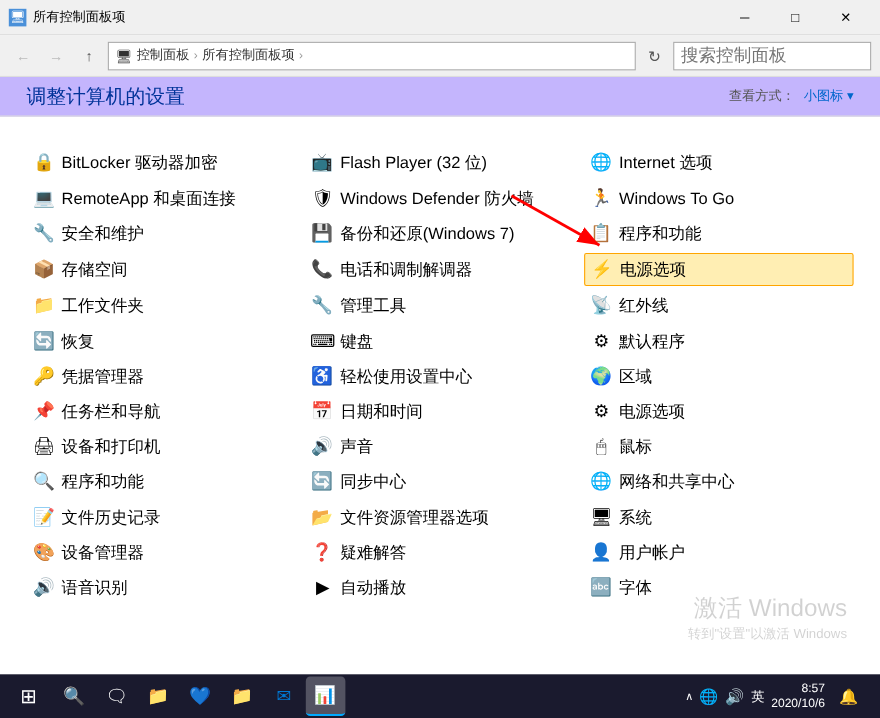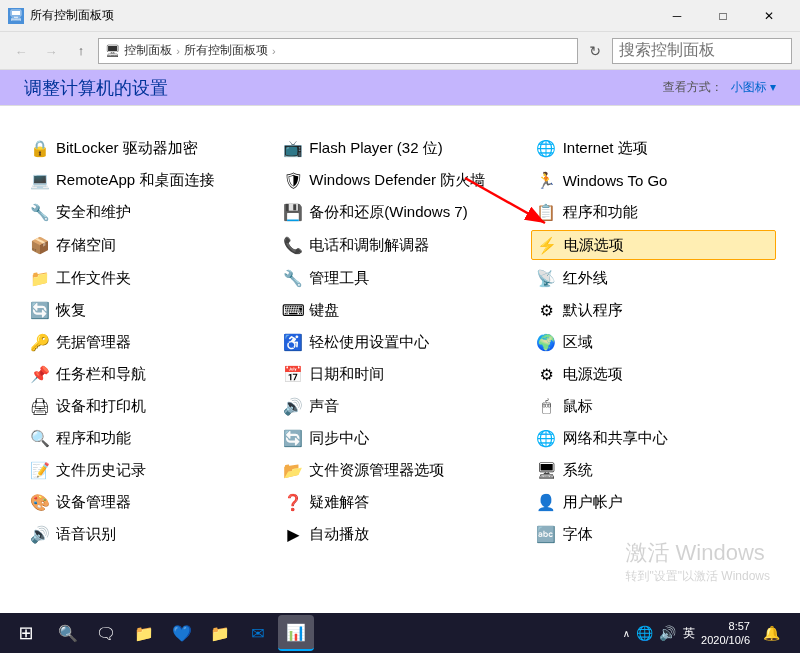--- a/index.html
+++ b/index.html
@@ -160,21 +160,21 @@
       height: 80px;
       pointer-events: none;
       z-index: 10;
     }
 
     
     .watermark {
       position: absolute;
       bottom: 68px;
       right: 30px;
-      text-align: left;
+      text-align: right;
       pointer-events: none;
     }
     .watermark-main {
       font-size: 22px;
       color: rgba(0,0,0,0.18);
       font-weight: 300;
     }
     .watermark-sub {
       font-size: 12px;
       color: rgba(0,0,0,0.18);

